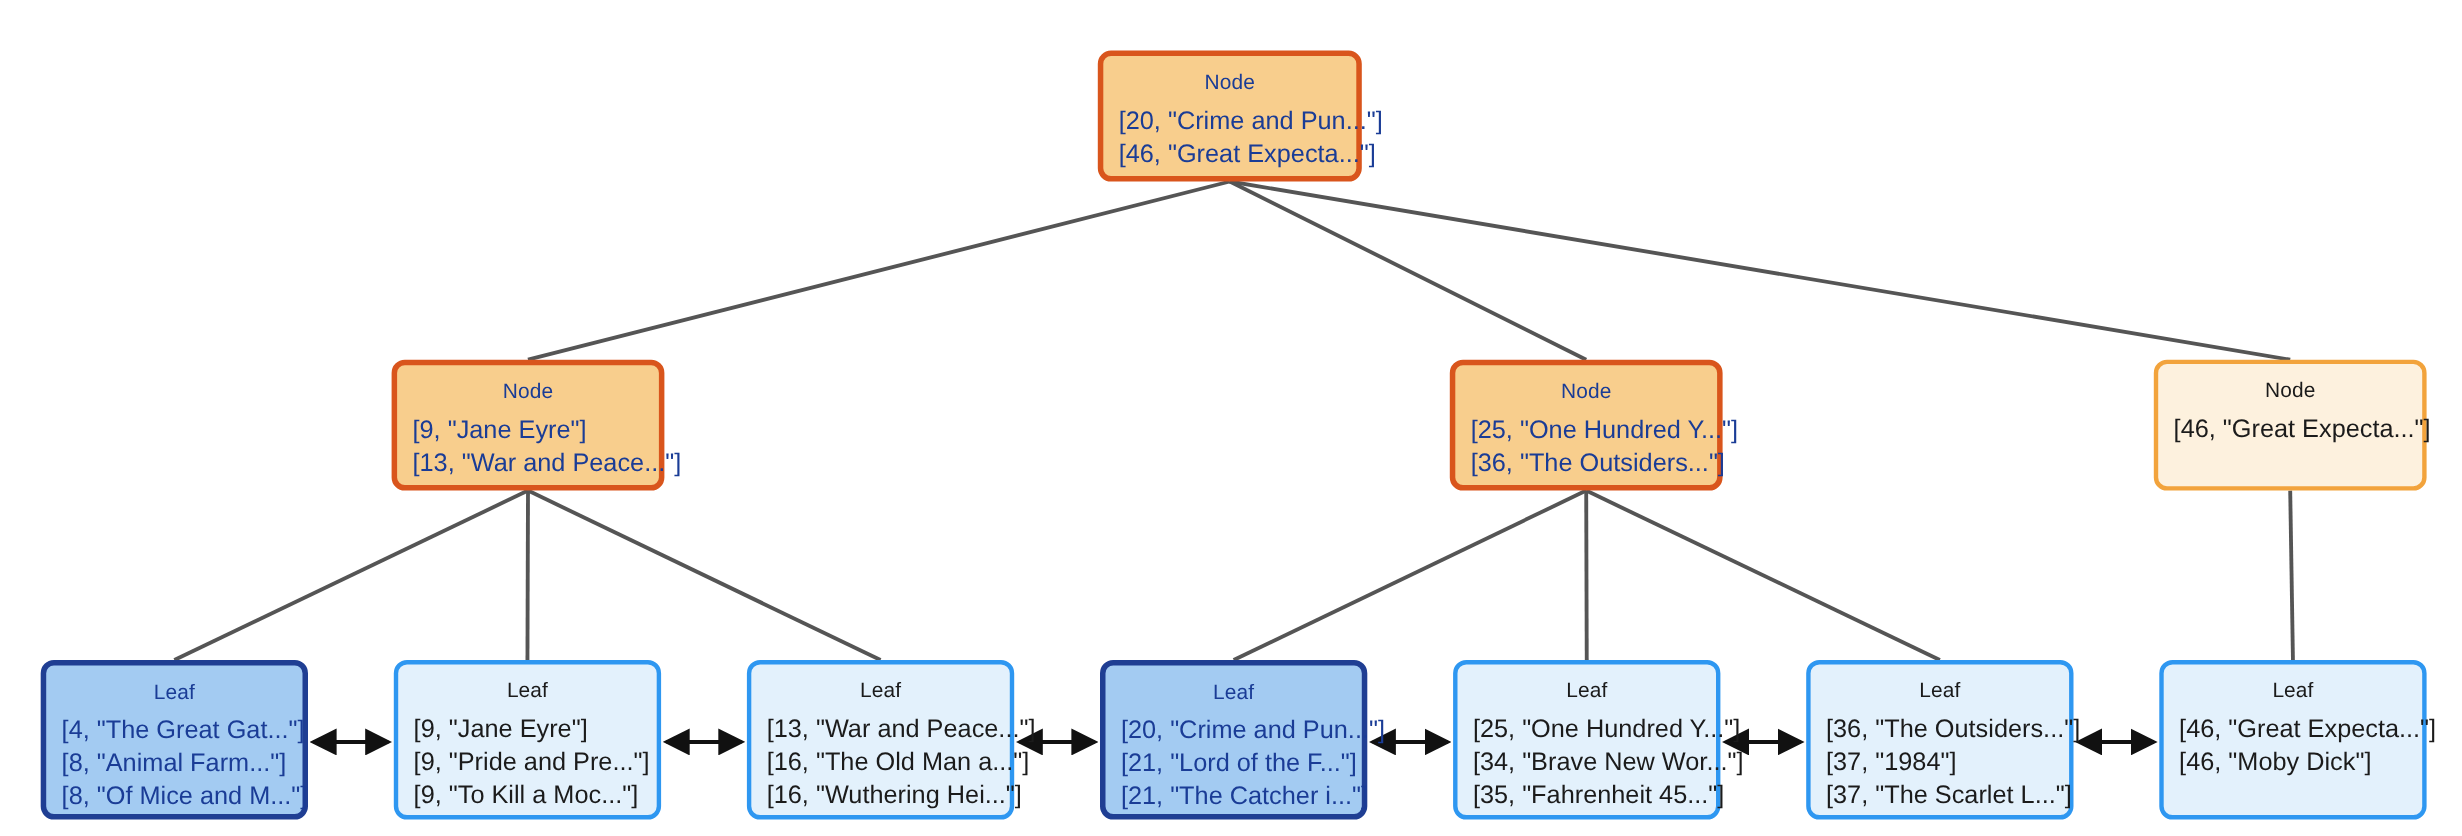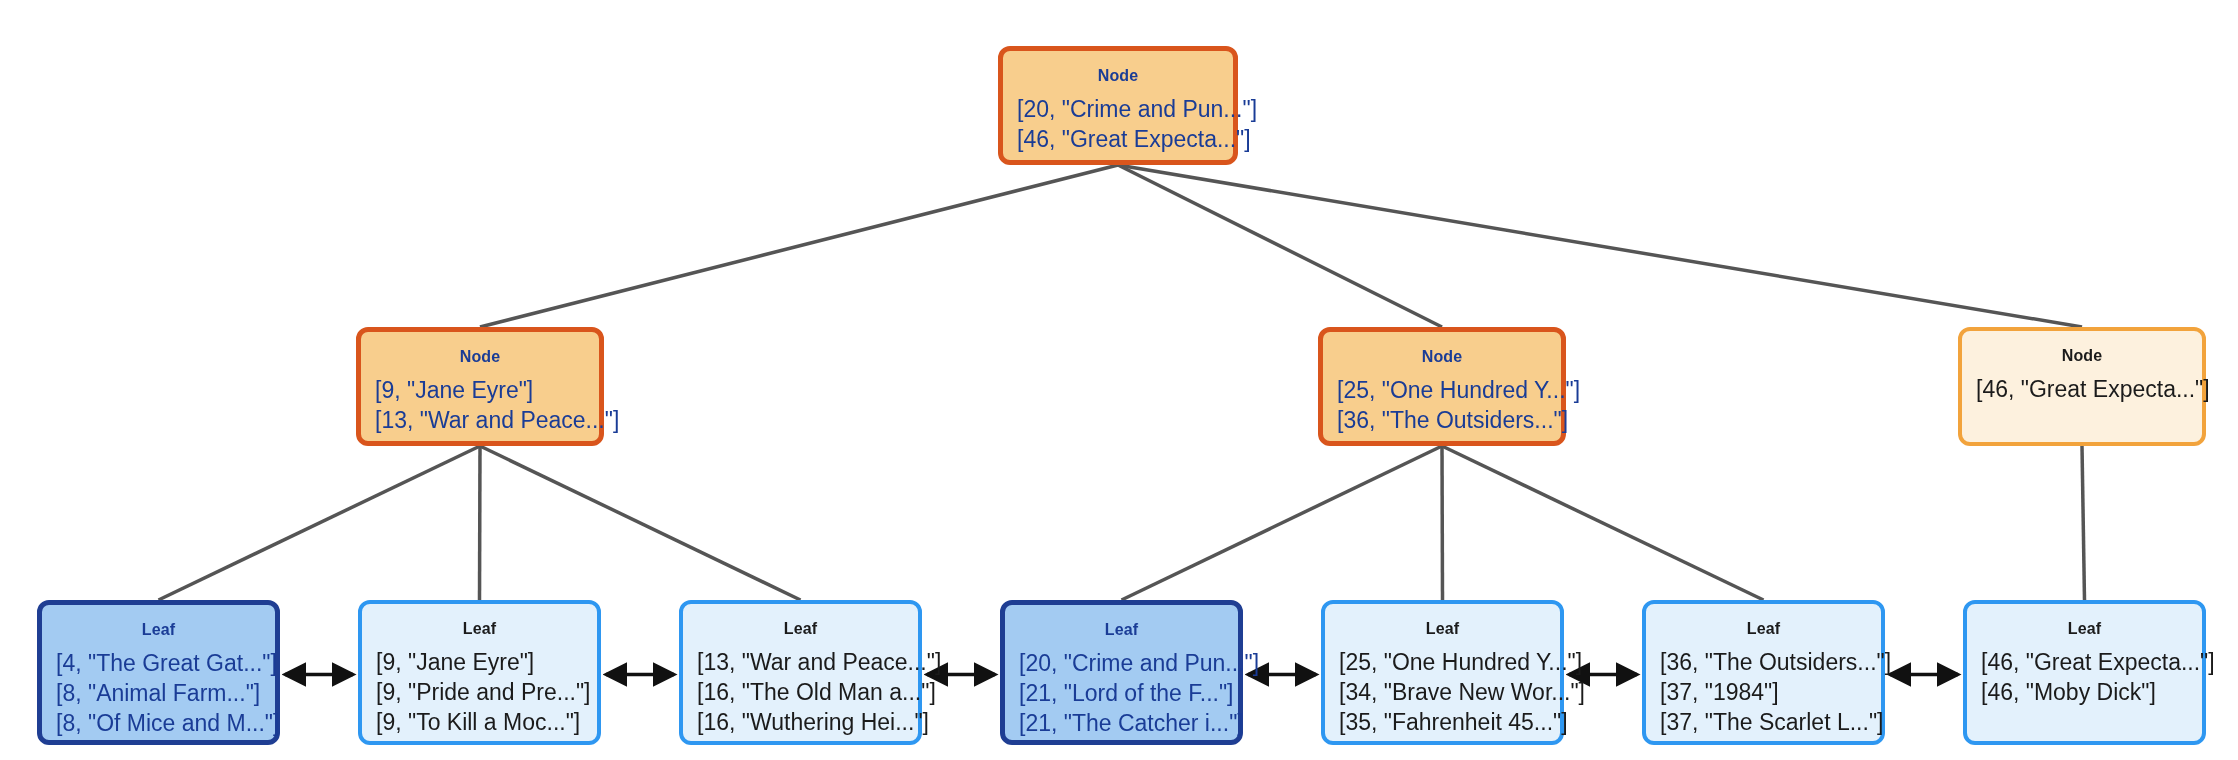--- a/index.html
+++ b/index.html
@@ -29,22 +29,22 @@
     box-sizing: border-box;
     border-radius: 12px;
     display: flex;
     flex-direction: column;
     align-items: stretch;
     padding: 10px 14px 10px 14px;
     z-index: 2;
   }
   .box-title {
     text-align: center;
-    font-weight: bold;
-    font-size: 16px;
+    font-weight: normal;
+    font-size: 19px;
     line-height: 30px;
     margin-bottom: 3px;
     letter-spacing: 0.1px;
   }
   .entry-list {
     display: flex;
     flex-direction: column;
     align-items: flex-start;
   }
   .entry {

